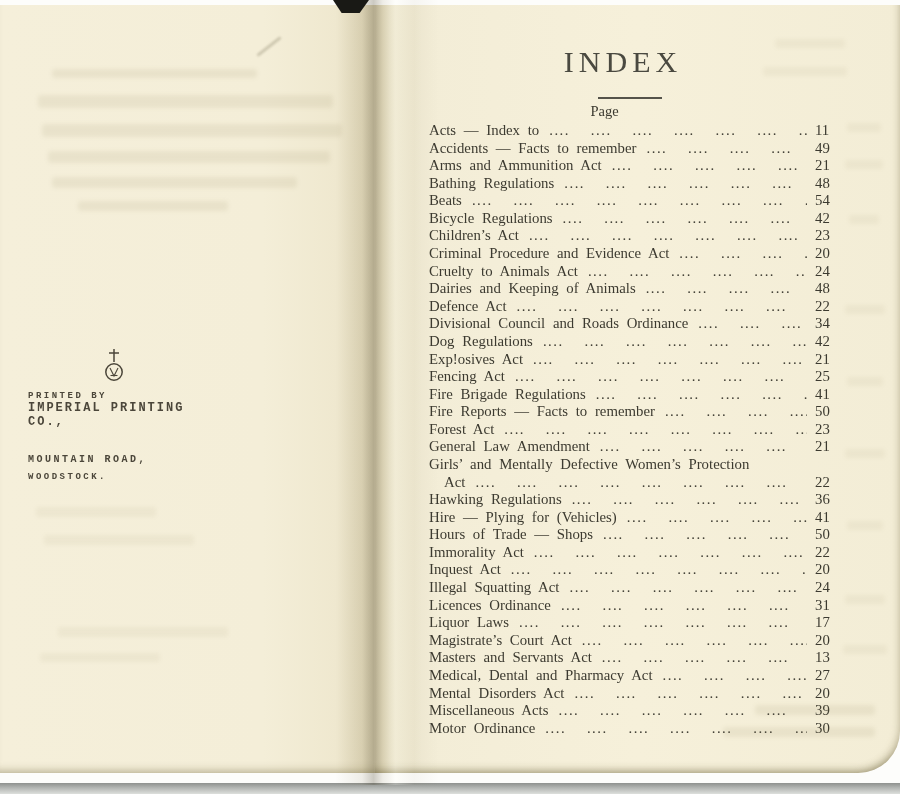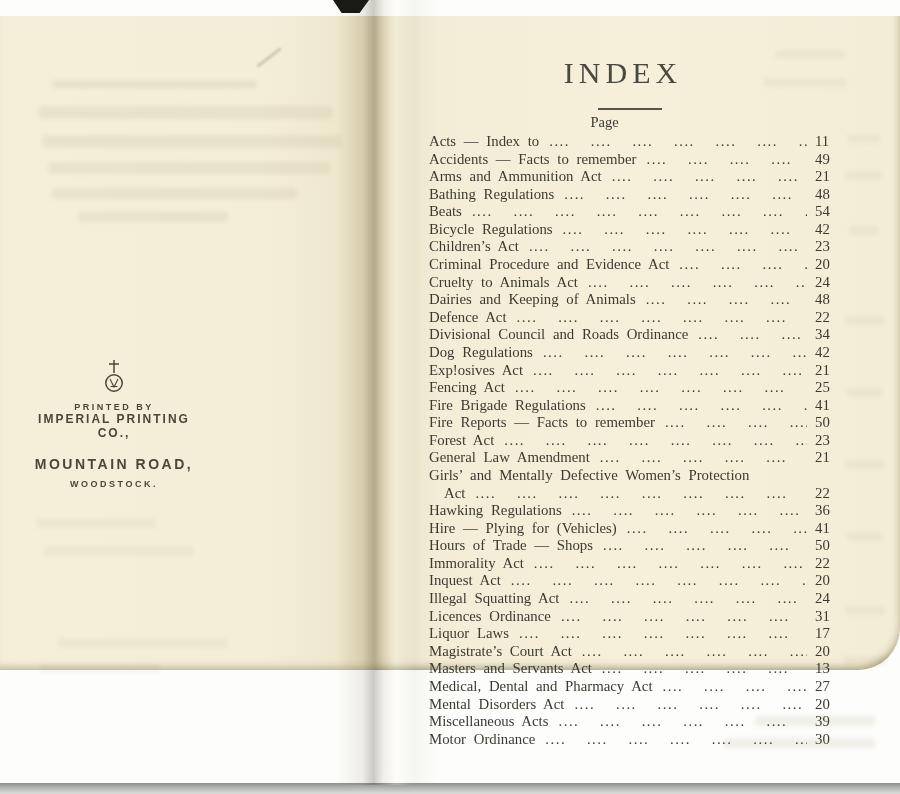--- a/index.html
+++ b/index.html
@@ -7,21 +7,21 @@
     position:relative; width:900px; height:794px; overflow:hidden;
     background:#fdfdfb;
     font-family:"Liberation Serif", serif;
   }
   
   .bottom-strip {
     position:absolute; left:0; right:0; bottom:0; height:11px;
     background:linear-gradient(to bottom,#8e918e,#b4b7b4 45%,#dddfdc);
   }
   
-  .page { position:absolute; top:16px; height:654px; }
+  .page { position:absolute; top:5px; height:768px; }
   .page-left {
     left:0; width:375px;
     background:linear-gradient(to right,#f5efda 0%,#f4eed8 70%,#efe8cf 90%,#e0d7b8 99%);
     box-shadow:inset 0 -9px 10px -8px rgba(110,100,60,.55);
   }
   .page-right {
     left:375px; width:525px;
     border-radius:0 0 42px 0;
     background:linear-gradient(to right,#ddd4b5 0%,#ece5ca 3%,#f3edd7 9%,#f6f0da 50%,#f3edd6 100%);
     box-shadow:inset 0 -9px 10px -8px rgba(110,100,60,.5), inset -5px -5px 9px -5px rgba(110,100,60,.4);
@@ -33,28 +33,28 @@
       rgba(105,92,55,.10) 46%, rgba(255,255,248,.22) 58%,
       rgba(105,92,55,.05) 76%, rgba(105,92,55,0) 100%);
   }
   .notch {
     position:absolute; left:333px; top:0; width:36px; height:13px;
     background:#191915; clip-path:polygon(0 0,100% 0,74% 100%,24% 100%);
     filter:blur(.4px);
   }
   
   .imprint {
-    position:absolute; left:28px; top:343px; width:172px; text-align:center;
-    color:#4b463a; font-family:Liberation Sans, sans-serif; font-weight:bold;
+    position:absolute; left:28px; top:343px; width:172px; text-align:left;
+    color:#4b463a; font-family:Liberation Mono, monospace; font-weight:bold;
   }
   .imprint svg { display:block; margin:0 auto 5px auto; }
   .imp-line { letter-spacing:2.5px; }
   .imp-0 { font-size:9px;  margin-top:4px; }
   .imp-1 { font-size:12px; letter-spacing:2px; }
-  .imp-2 { font-size:14px;  margin-top:16px; }
+  .imp-2 { font-size:10px;  margin-top:25px; }
   .imp-3 { font-size:9px;  margin-top:7px; }
   
   .title {
     position:absolute; top:40px; left:0; width:496px; text-align:center;
     font-size:30px; letter-spacing:5px; color:#4a4940; font-weight:400;
   }
   .title-rule {
     position:absolute; top:92px; left:223px; width:64px; height:2px;
     background:#55534a;
   }

